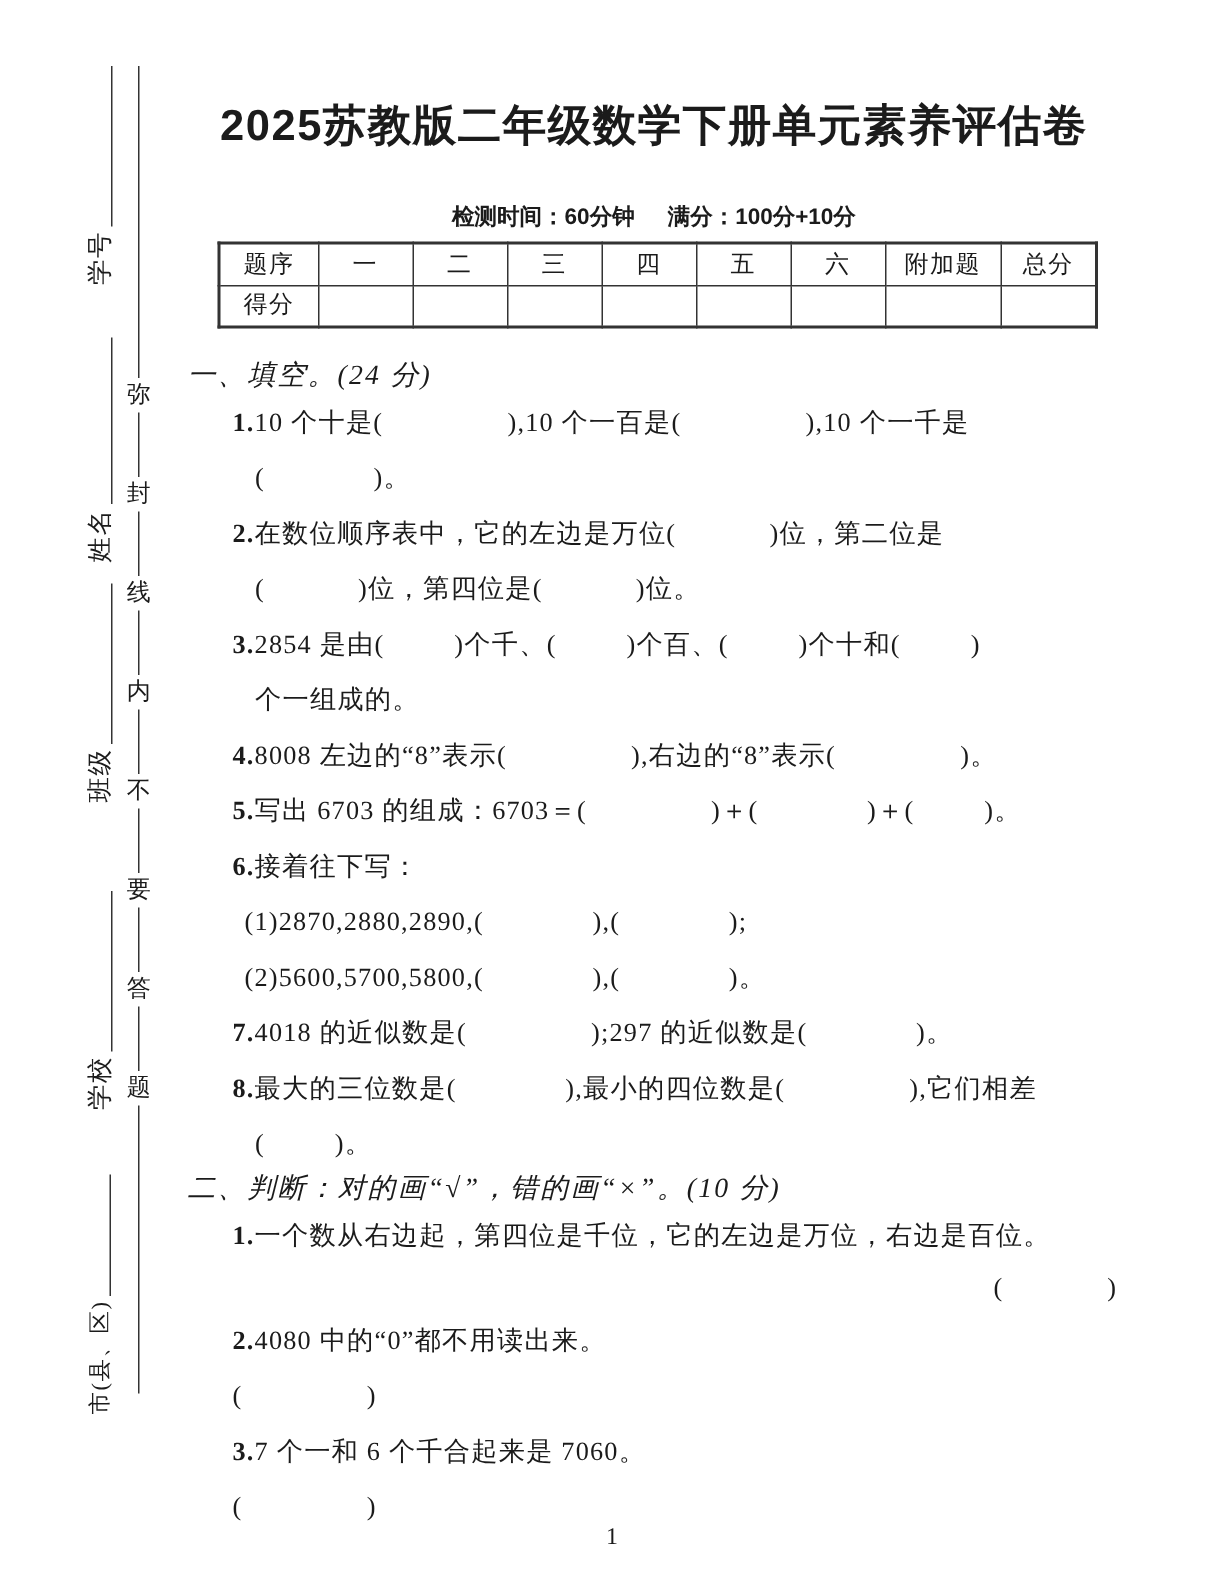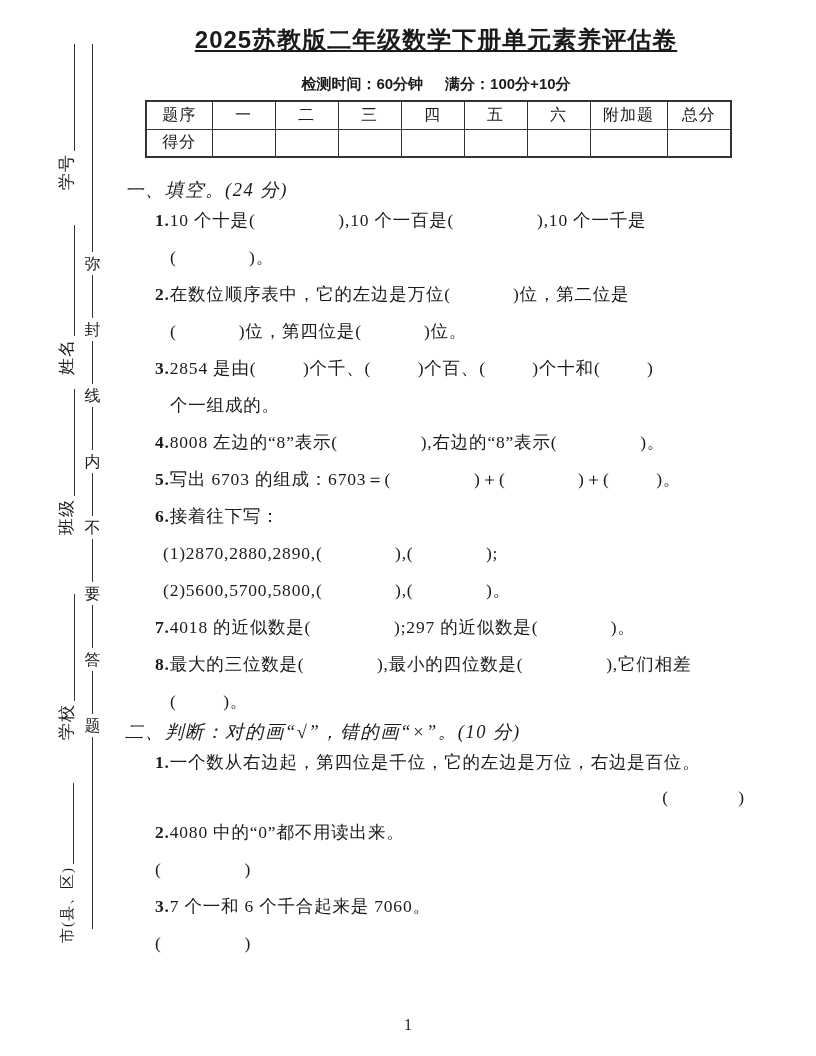--- a/index.html
+++ b/index.html
@@ -39,40 +39,39 @@
   }
   .seal-rail .seg { width: 1.3px; background: #333; height: 43px; flex: none; margin: 2px 0; }
   .seal-rail .seg-top { height: 208px; }
   .seal-rail .seg-bottom { height: 192px; }
   .seal-char { font-size: 16px; line-height: 19px; flex: none; }
 
   
   .content { position: absolute; left: 122px; top: 0; width: 628px; }
 
   .paper-title {
-    margin-top: 22px;
+    margin-top: 66px;
     text-align: center;
     font-family: "Liberation Sans", sans-serif;
     font-weight: bold;
-    font-size: 24px;
+    font-size: 29px;
     line-height: 36px;
     letter-spacing: 1px;
-    text-decoration: underline;
   }
   .paper-subtitle {
     margin-top: 27px;
     text-align: center;
     font-family: "Liberation Sans", sans-serif;
     font-weight: bold;
     font-size: 21px;
     line-height: 26px;
     letter-spacing: 1px;
   }
   .exam-info {
-    margin-top: 16px;
+    margin-top: 33px;
     display: flex;
     justify-content: center;
     gap: 22px;
     font-family: "Liberation Sans", sans-serif;
     font-weight: bold;
     font-size: 15px;
     line-height: 19px;
   }
 
   table.score-table {

